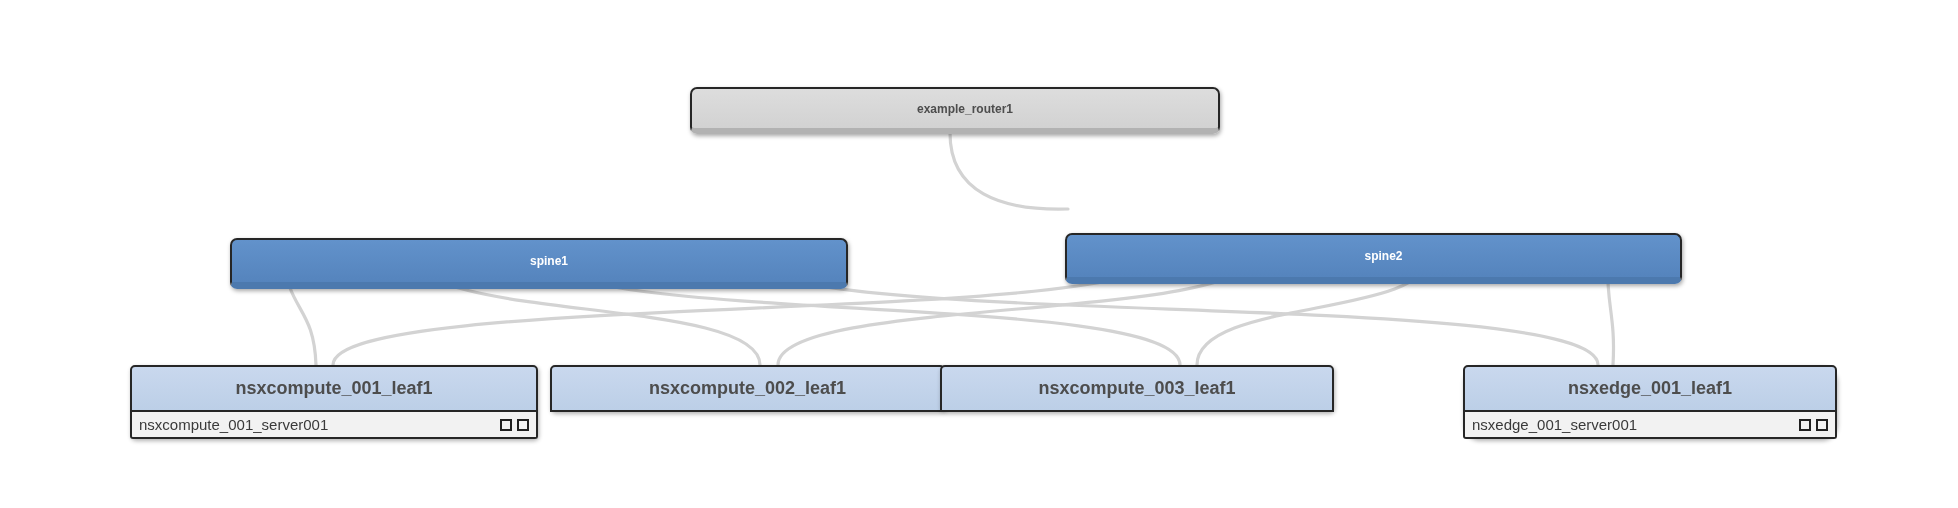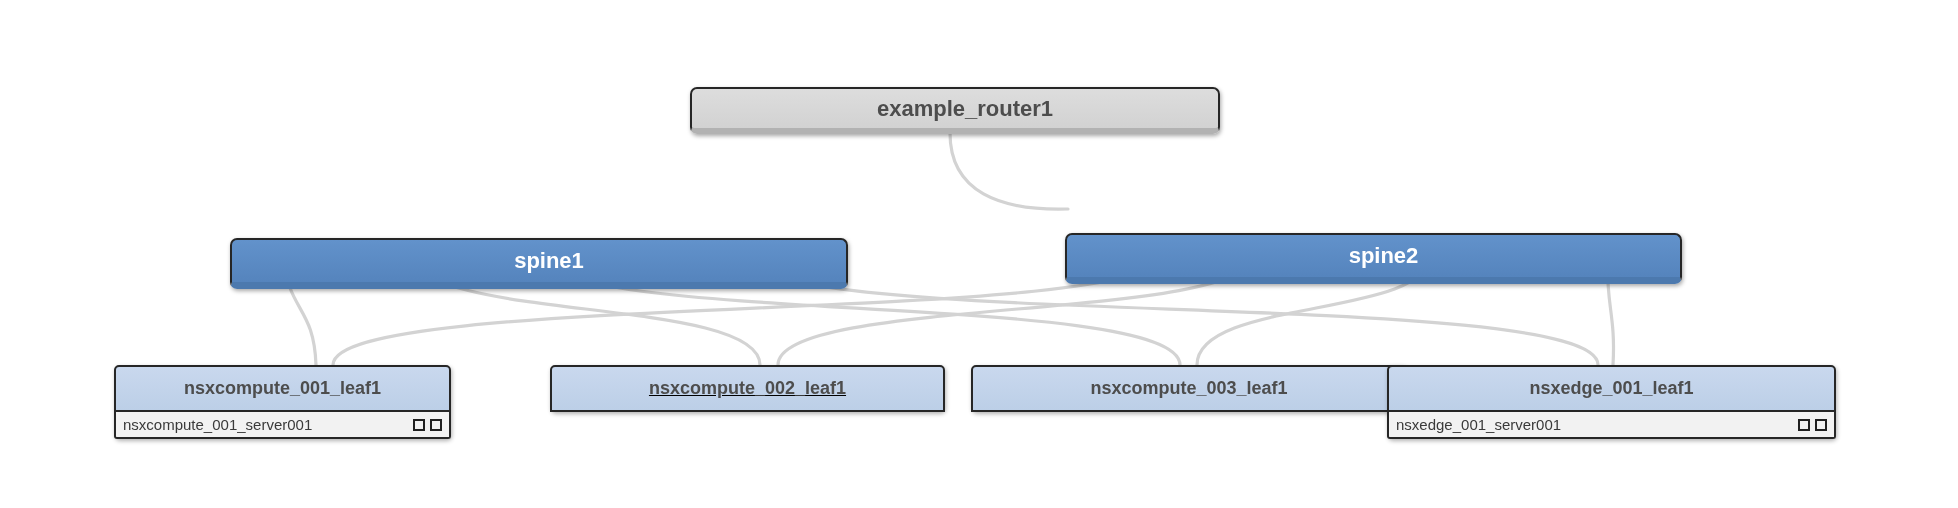--- a/index.html
+++ b/index.html
@@ -29,21 +29,21 @@
   .node {
     position: absolute;
     box-sizing: border-box;
     display: flex;
     align-items: center;
     justify-content: center;
     border: 2px solid #262626;
     border-radius: 7px;
     box-shadow: 1px 2px 4px rgba(0,0,0,0.35);
     font-weight: bold;
-    font-size: 22px;
+    font-size: 12px;
     cursor: default;
     padding-left: 20px;
   }
   .node.router {
     left: 690px; top: 87px;
     width: 530px; height: 47px;
     background: linear-gradient(#dddddd, #d2d2d2);
     border-bottom: 6px solid #b2b2b2;
     color: #4d4d4d;
   }
@@ -56,24 +56,24 @@
   }
   .node.spine1 { left: 230px; width: 618px; margin-top: 33px; }
   .node.spine2 { left: 1065px; width: 617px; margin-top: 28px; }
   .leaf {
     position: absolute;
     top: 365px;
     box-sizing: border-box;
     border-radius: 5px;
     box-shadow: 1px 2px 4px rgba(0,0,0,0.3);
   }
-  .leaf1 { left: 114px;  width: 337px; }
-  .leaf2 { left: 550px;  width: 395px; text-decoration: underline; }
-  .leaf3 { left: 971px;  width: 436px; }
-  .leaf4 { left: 1387px; width: 449px; }
+  .leaf1 { left: 130px;  width: 408px; }
+  .leaf2 { left: 550px;  width: 395px; }
+  .leaf3 { left: 940px;  width: 394px; }
+  .leaf4 { left: 1463px; width: 374px; border-radius: 16px; }
   .leaf-header {
     box-sizing: border-box;
     height: 47px;
     border: 2px solid #262626;
     border-radius: 5px 5px 0 0;
     background: linear-gradient(#c9d8ee, #bccfe7);
     color: #4d4d4d;
     font-weight: bold;
     font-size: 18px;
     display: flex;

